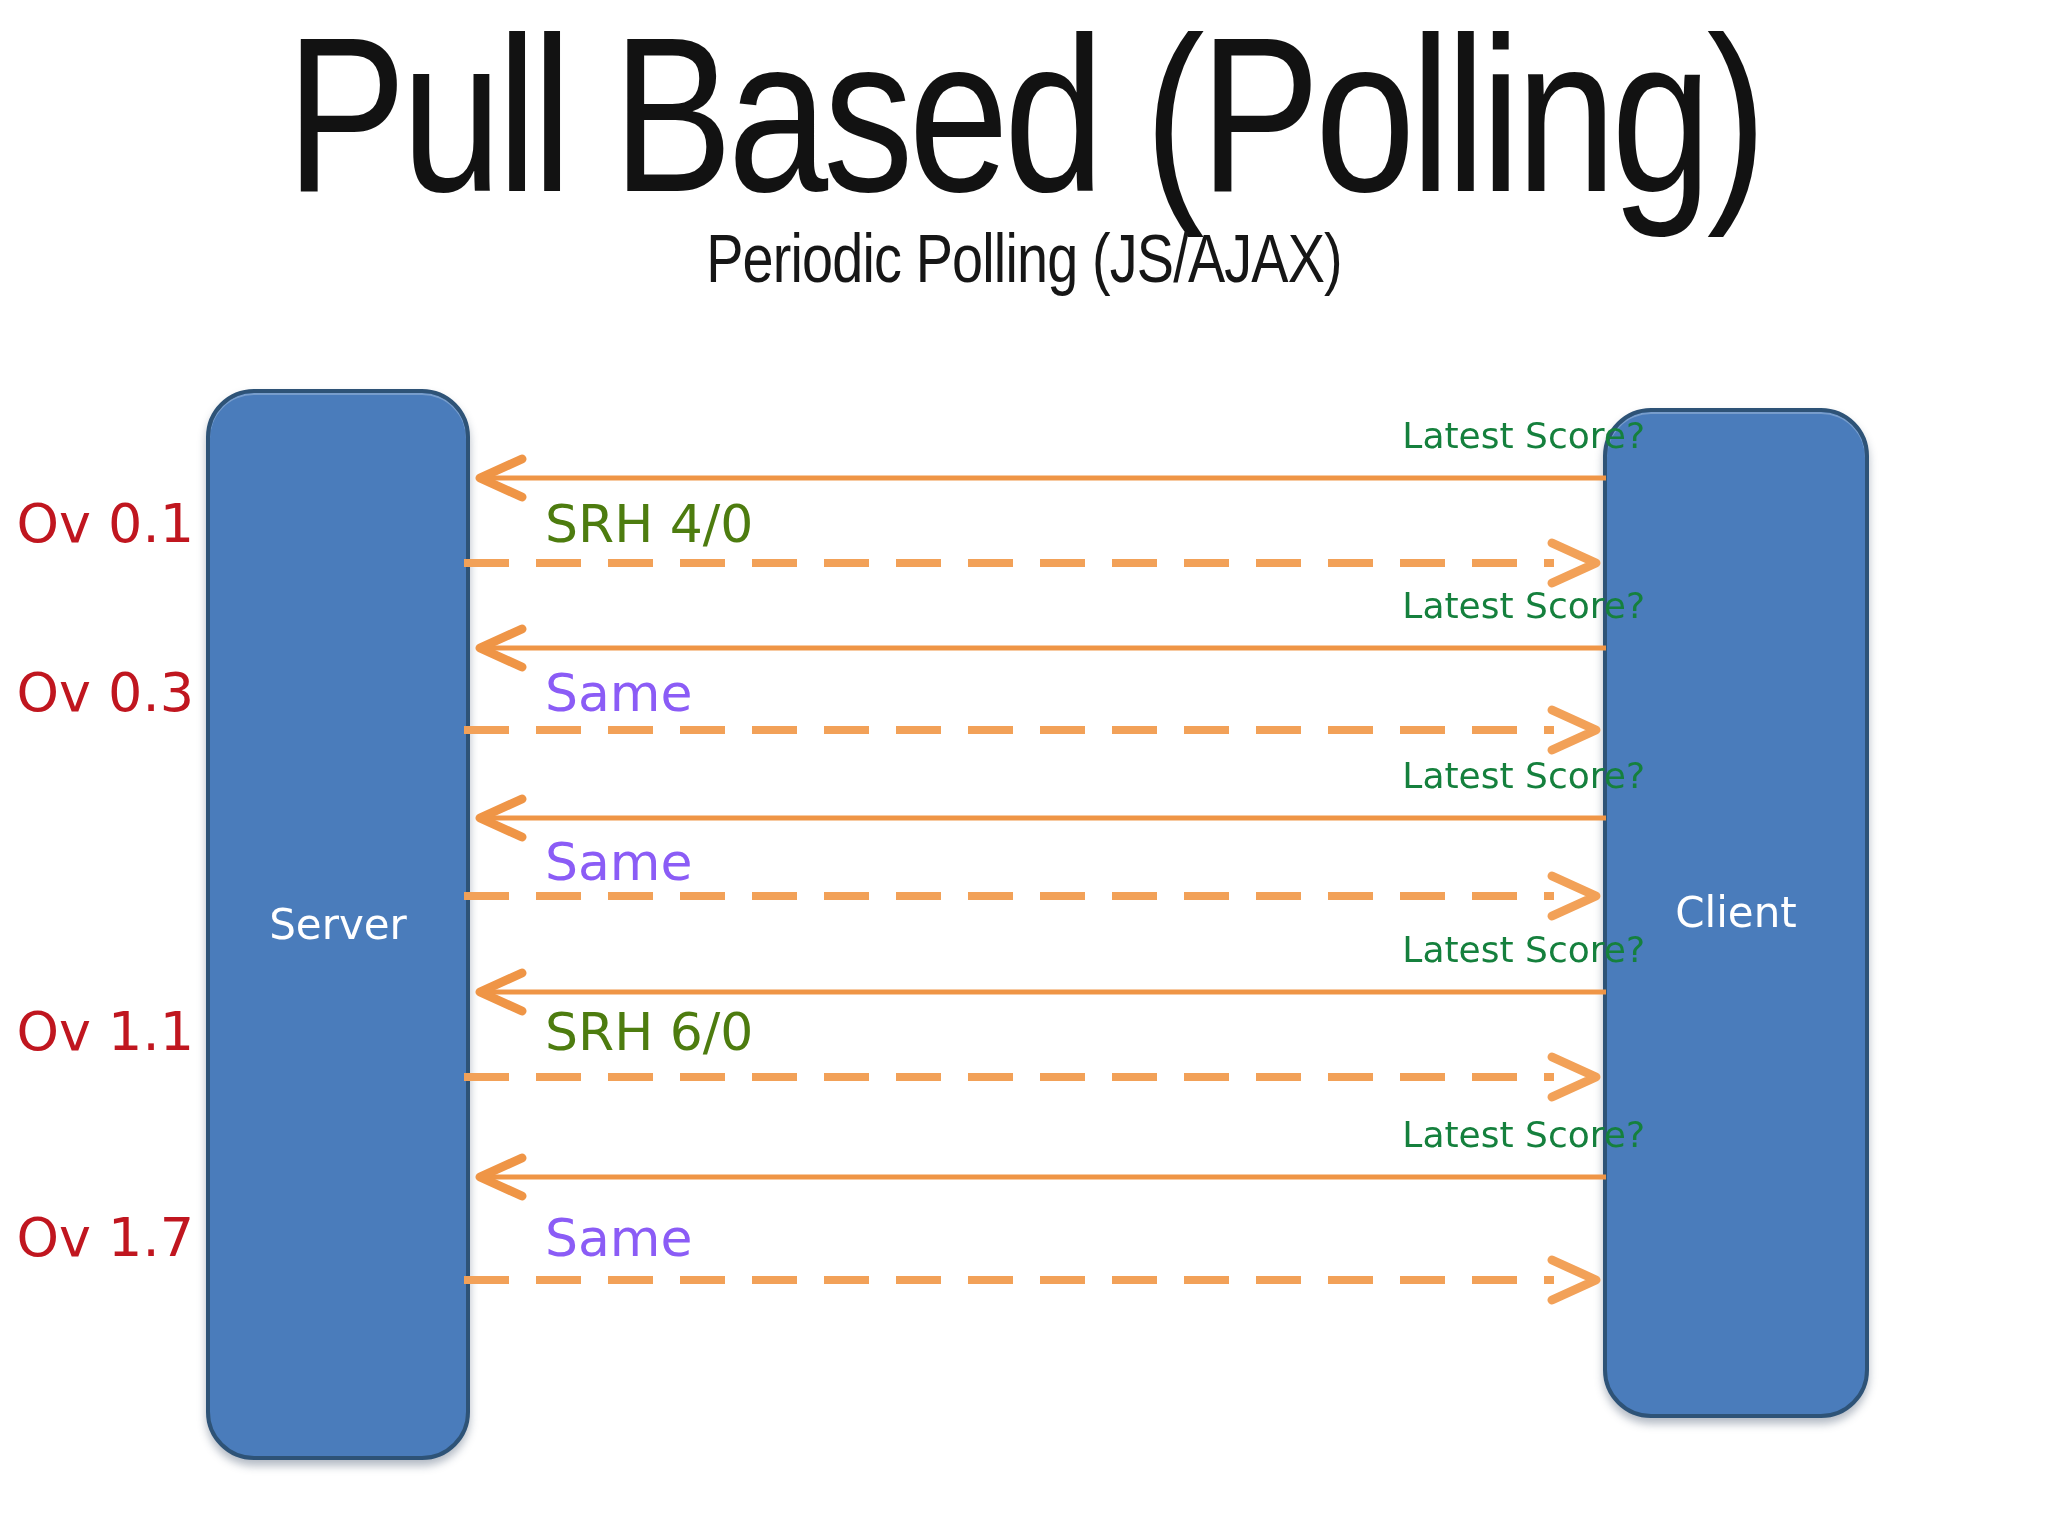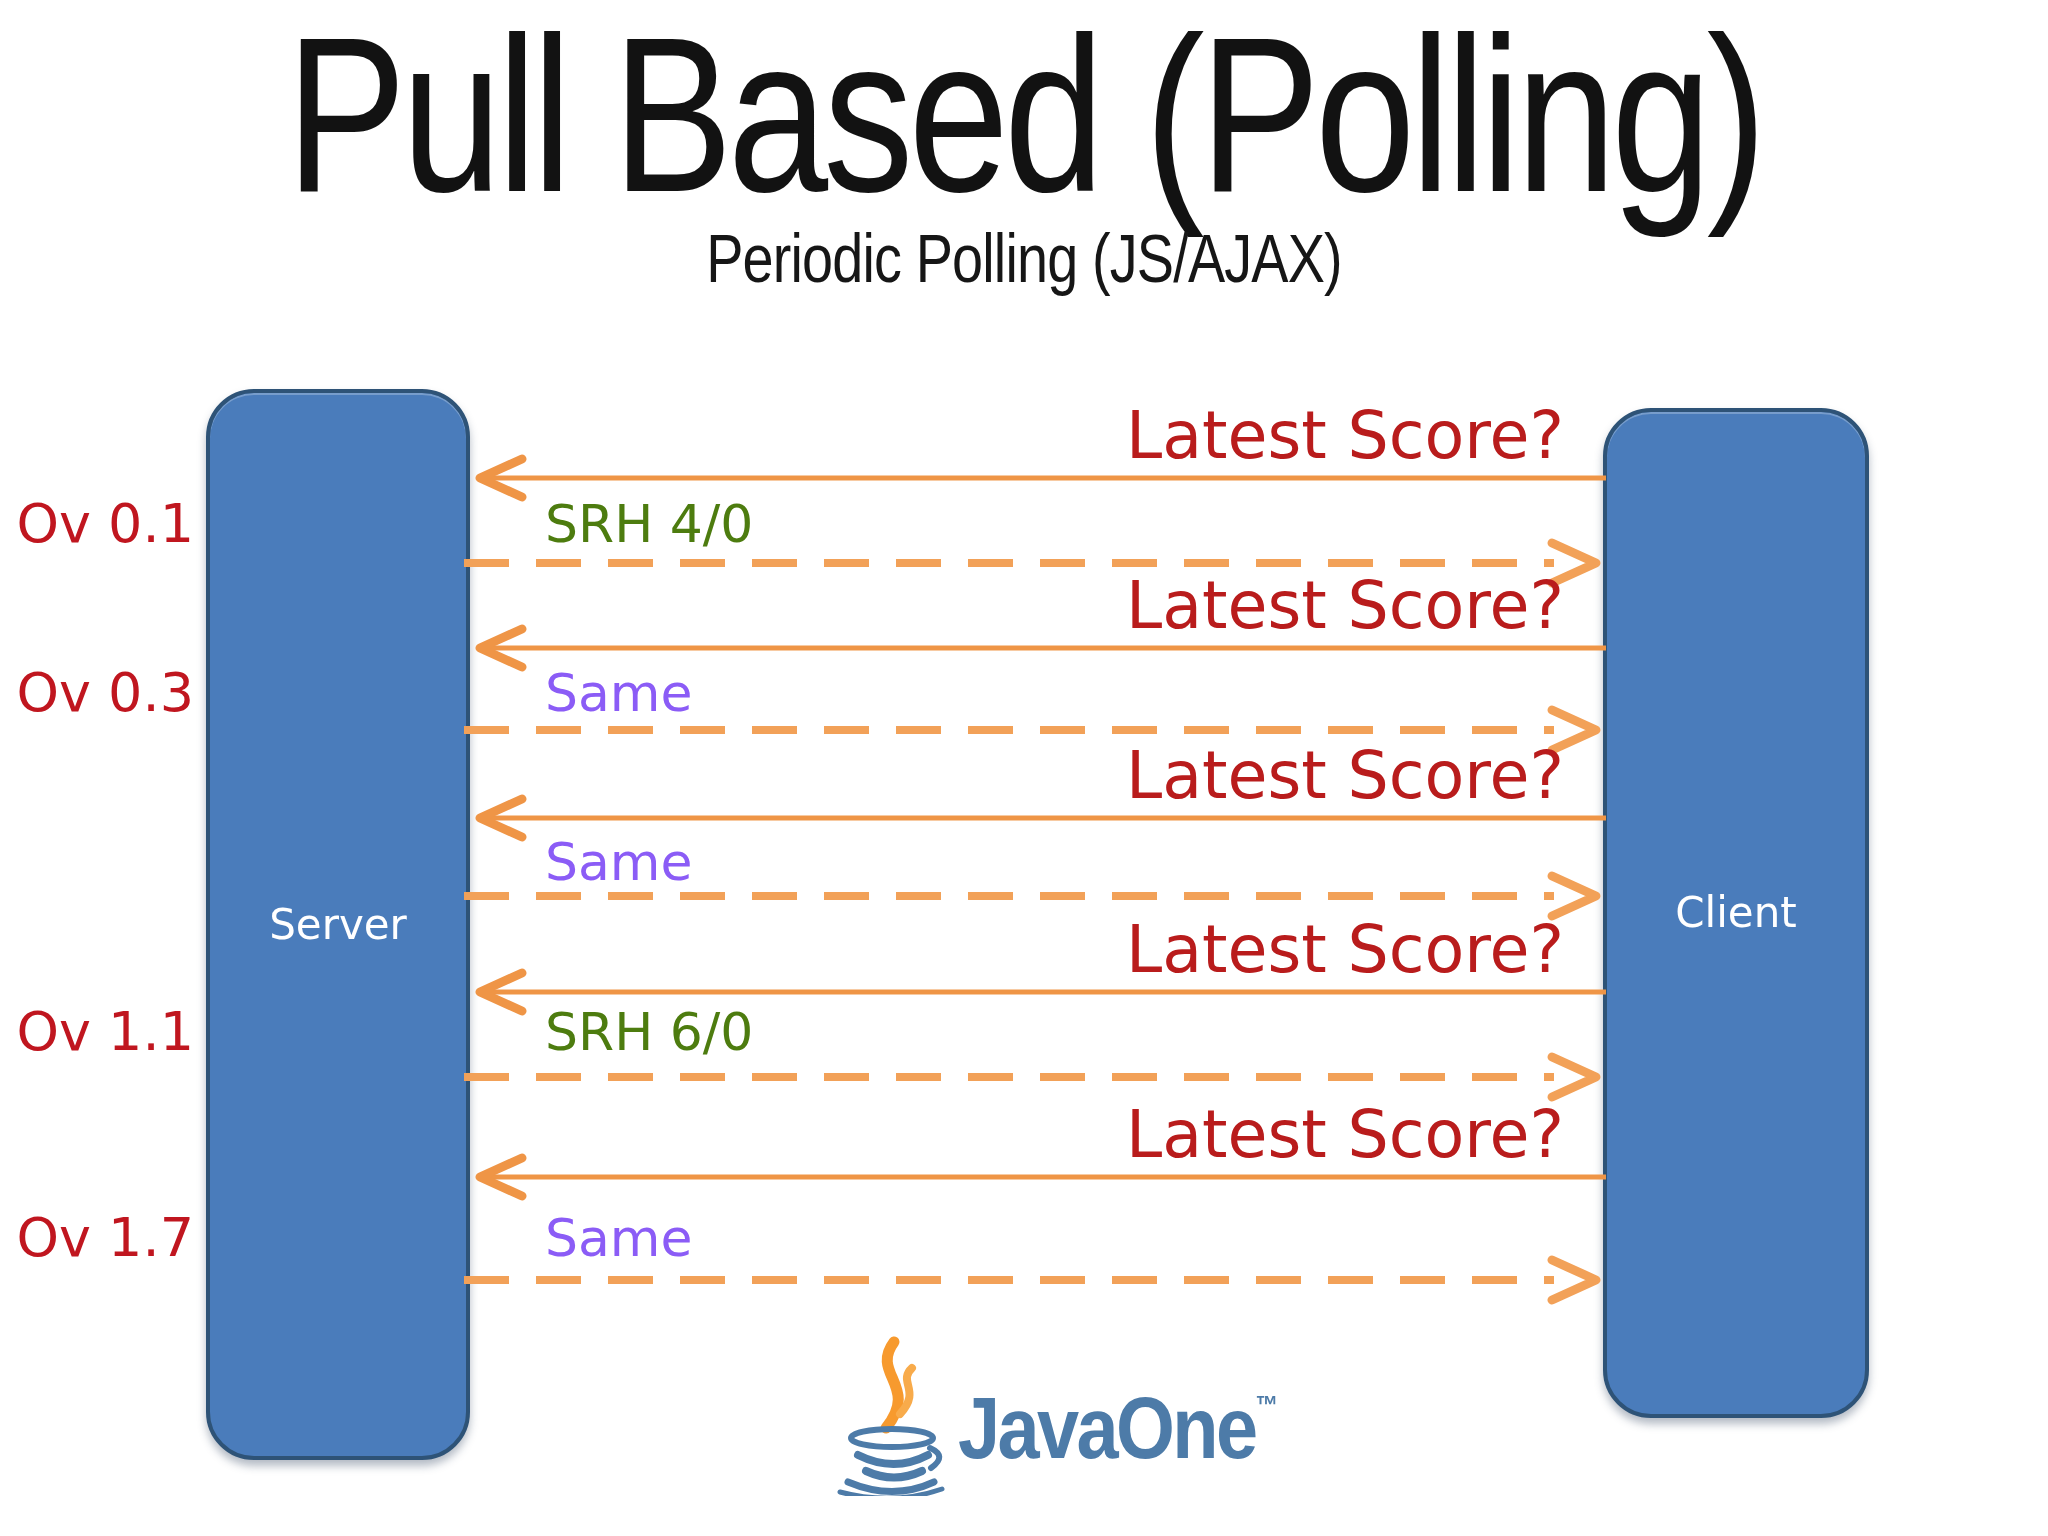--- a/index.html
+++ b/index.html
@@ -31,22 +31,22 @@
   }
   .actor-server{left:206px;top:389px;width:256px;height:1063px;}
   .actor-client{left:1603px;top:408px;width:258px;height:1002px;}
   .actor-label{color:#ffffff;font-size:42px;line-height:1;}
 
   
   .arrow{position:absolute;left:456px;width:1152px;height:52px;}
 
   
   .request-label{
-    position:absolute;left:1045px;width:600px;text-align:center;
-    font-size:65px;line-height:66px;color:#b91c1c;white-space:nowrap;
+    position:absolute;left:1045px;width:600px;text-align:right;
+    font-size:36px;line-height:66px;color:#15803d;white-space:nowrap;
   }
   .over-label{
     position:absolute;left:0;width:194px;text-align:right;
     font-size:54px;line-height:72px;color:#c0161f;white-space:nowrap;
   }
   .response-label{
     position:absolute;left:545px;font-size:52px;line-height:68px;white-space:nowrap;
   }
   .resp-new{color:#4d7c0f;}
   .resp-same{color:#8b5cf6;}
@@ -129,29 +129,14 @@
     <path d="M1150 26 L32 26" stroke="#ef9546" stroke-width="5" fill="none"></path>
     <path d="M66 7 L24 26 L66 45" stroke="#ef9546" stroke-width="9" fill="none" stroke-linecap="round" stroke-linejoin="round"></path>
   </svg>
   <div class="over-label" style="top:1202px">Ov 1.7</div>
   <div class="response-label resp-same" style="top:1204px">Same</div>
   <svg class="arrow" style="top:1254px" viewBox="0 0 1152 52">
     <path d="M8 26 L1098 26" stroke="#f2a158" stroke-width="8" fill="none" stroke-dasharray="45 27"></path>
     <path d="M1096 6 L1140 26 L1096 46" stroke="#f2a158" stroke-width="9" fill="none" stroke-linecap="round" stroke-linejoin="round"></path>
   </svg>
 
-  <div class="logo">
-    <svg class="logo-cup" viewBox="0 0 112 162">
-
-      <path d="M60 8 C36 40 86 52 52 94" stroke="#f79a2e" stroke-width="11" fill="none" stroke-linecap="round"></path>
-      <path d="M78 34 C63 48 88 56 66 80" stroke="#f8ab4b" stroke-width="8" fill="none" stroke-linecap="round"></path>
-
-      <ellipse cx="58" cy="104" rx="41" ry="9" stroke="#4d7ba8" stroke-width="6" fill="none"></ellipse>
-      <path d="M24 121 q36 18 70 0" stroke="#4d7ba8" stroke-width="8" fill="none" stroke-linecap="round"></path>
-      <path d="M96 114 q18 8 1 20" stroke="#4d7ba8" stroke-width="6" fill="none" stroke-linecap="round"></path>
-      <path d="M32 137 q28 13 56 0" stroke="#4d7ba8" stroke-width="8" fill="none" stroke-linecap="round"></path>
-      <path d="M14 148 q45 19 86 0" stroke="#4d7ba8" stroke-width="7" fill="none" stroke-linecap="round"></path>
-      <path d="M6 158 q52 14 102 -3" stroke="#4d7ba8" stroke-width="5" fill="none" stroke-linecap="round"></path>
-    </svg>
-    <div class="logo-text"><span>JavaOne</span><span class="logo-tm">™</span></div>
-  </div>
 
 </div>
 
 </body></html>

